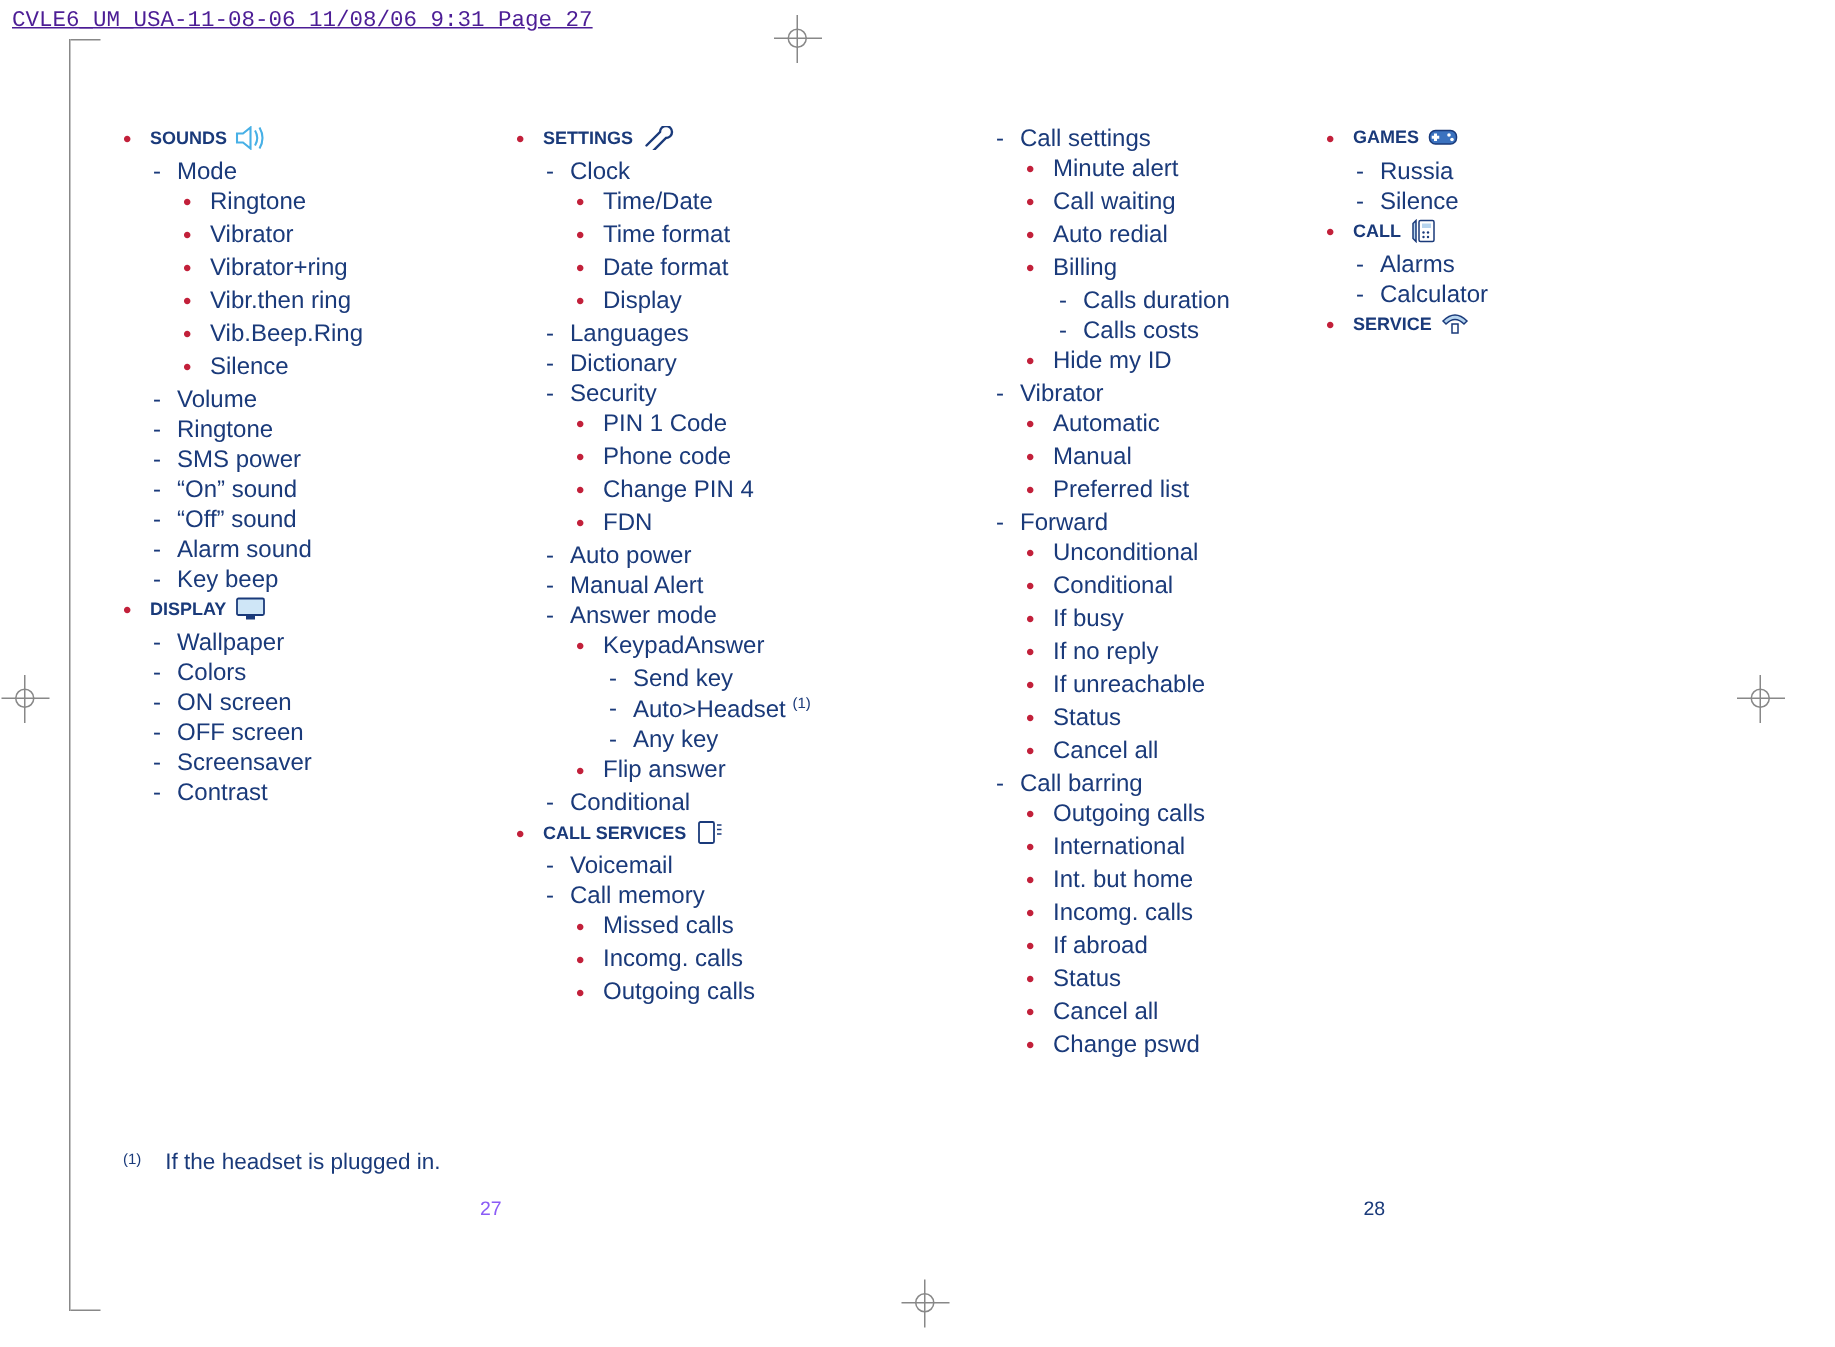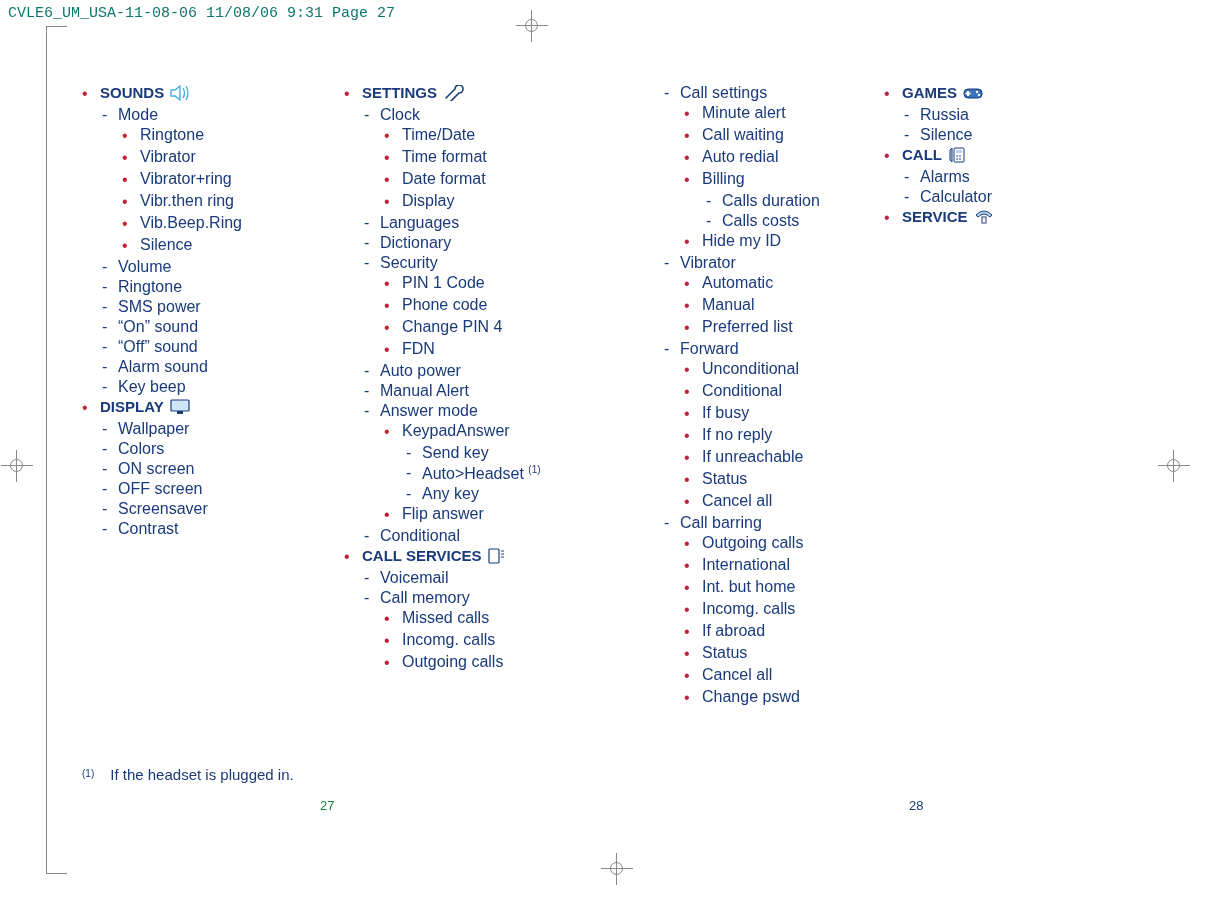--- a/index.html
+++ b/index.html
@@ -11,22 +11,23 @@
     color: #1a3a7a;
     position: relative;
     background: #fff;
   }
   .header {
     position: absolute;
     top: 5px;
     left: 8px;
     font-family: "Courier New", monospace;
     font-size: 15px;
-    color: #0f766e;
+    color: #4c1d95;
     letter-spacing: 0px;
+    text-decoration: underline;
   }
   .page-frame {
     position: absolute;
     top: 26px;
     left: 46px;
     width: 1130px;
     height: 848px;
     border-left: 1px solid #888;
   }
   .crop-top { position:absolute; top:0; left:0; width:20px; height:1px; border-top:1px solid #888;}
@@ -56,21 +57,21 @@
     display: flex;
   }
   .col { }
   .col1 { width: 262px; }
   .col2 { width: 300px; }
   .col3 { width: 240px; }
   .col4 { width: 260px; }
 
   .h1 {
     font-weight: bold;
-    font-size: 15px;
+    font-size: 12px;
     color: #1a3a7a;
     margin-left: 0;
     display:flex;
     align-items: center;
     gap:6px;
   }
   .b0 { display:flex; gap:9px; margin-bottom:2px; align-items:flex-start;}
   .b0 .dot { color:#c2203a; font-size:16px; line-height:20px; min-width:9px;}
   .d1 { display:flex; gap:10px; margin-bottom:2px; padding-left:20px; }
   .d1 .dash { color:#1a3a7a; min-width:6px;}
@@ -84,21 +85,21 @@
   .footnote {
     position:absolute;
     bottom: 115px;
     left: 82px;
     font-size: 15px;
     color:#1a3a7a;
     display:flex;
     gap:16px;
   }
   .footnote .fn-mark { font-size:10px; position:relative; top:2px;}
-  .pgnum-l { position:absolute; bottom:85px; left:320px; font-size:13px; color:#15803d;}
+  .pgnum-l { position:absolute; bottom:85px; left:320px; font-size:13px; color:#8b5cf6;}
   .pgnum-r { position:absolute; bottom:85px; left:909px; font-size:13px; color:#1a3a7a;}
 </style>
 </head>
 <body>
 
 <div class="header">CVLE6_UM_USA-11-08-06  11/08/06  9:31  Page 27</div>
 
 <div class="page-frame">
   <div class="crop-top"></div>
   <div class="crop-bot-l"></div>

